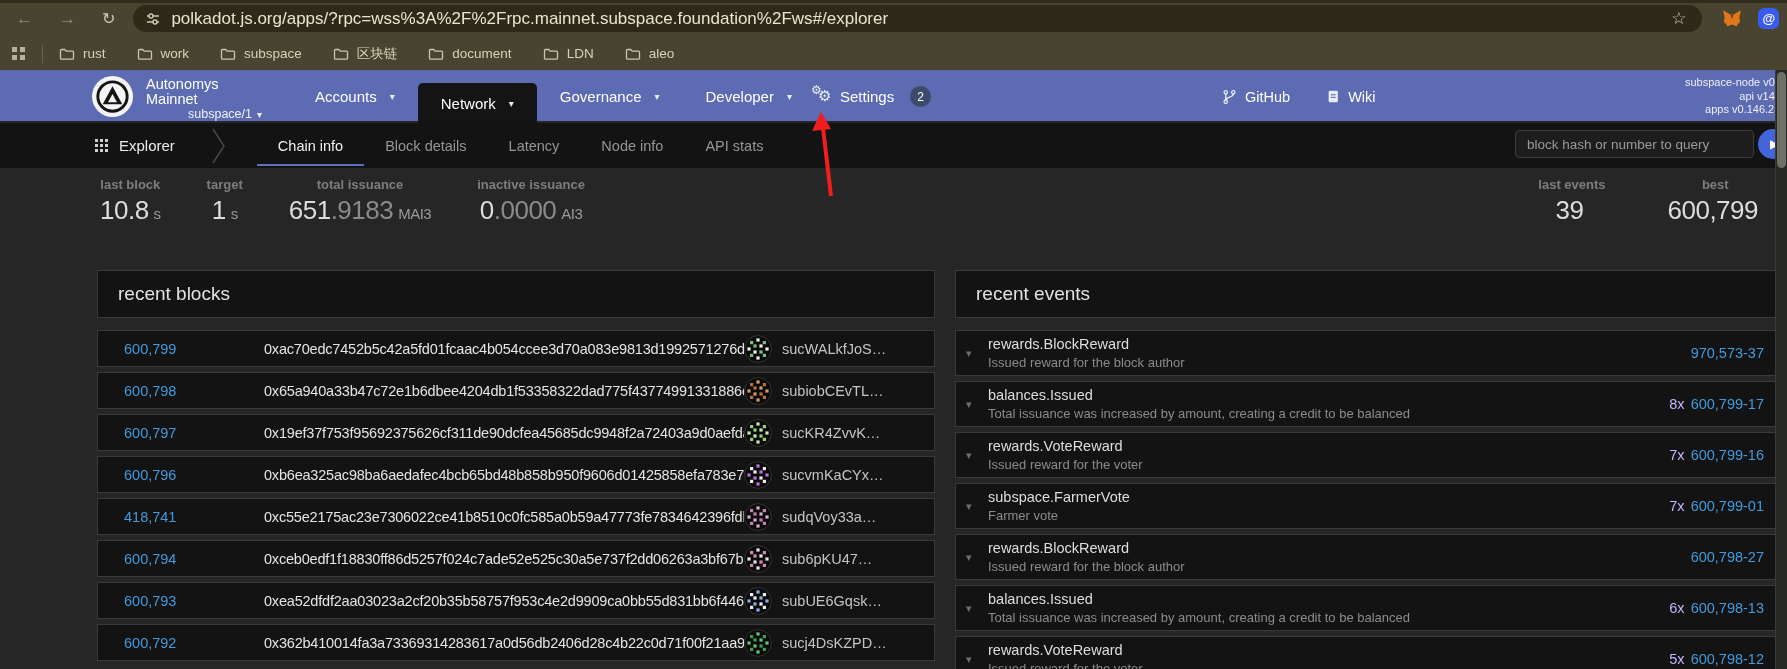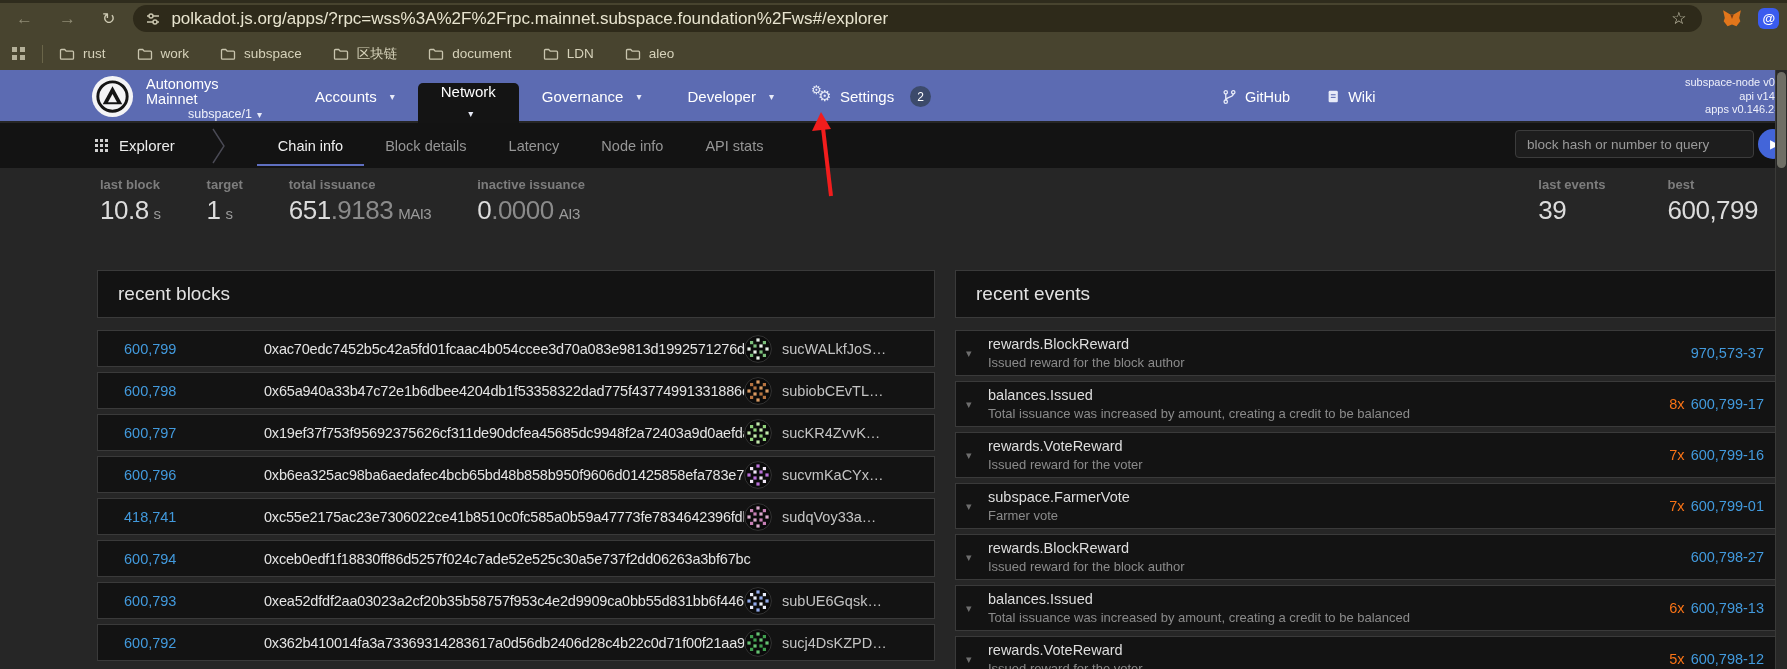--- a/index.html
+++ b/index.html
@@ -34,21 +34,21 @@
   
   .appnav{position:absolute;top:70px;left:0;right:0;height:51px;background:var(--accent);color:#fff;}
   .logo{position:absolute;left:91px;top:5px;width:43px;height:43px;}
   .chain-info{position:absolute;left:146px;top:7px;width:116px;line-height:15px;}
   .chain-name{font-size:14.5px;}
   .chain-sub{font-size:12.5px;text-align:right;color:#eef0fa;}
   .chain-best{font-size:12px;text-align:right;color:#dfe4f4;}
   .caret{font-size:10px;margin-left:5px;color:#e8ebf8;}
   .nav-items{position:absolute;left:292px;top:0;height:53px;display:flex;align-items:center;font-size:15px;}
   .nav-item{display:flex;align-items:center;gap:8px;padding:0 23px;height:53px;cursor:pointer;}
-  .nav-item.active{height:40px;align-self:flex-end;background:#141414;border-radius:5px 5px 0 0;flex-direction:column;}
+  .nav-item.active{height:40px;align-self:flex-end;background:#141414;border-radius:5px 5px 0 0;}
   .settings-item{display:flex;align-items:center;gap:8px;padding:0 14px;height:53px;cursor:pointer;margin-left:8px;}
   .gears{position:relative;width:20px;height:18px;}
   .gears .g1{position:absolute;left:-1px;top:-5px;font-size:12px;color:#e8ebf8;}
   .gears .g2{position:absolute;left:6px;top:-1px;font-size:15px;color:#e8ebf8;}
   .badge{width:21px;height:21px;border-radius:50%;background:var(--badge);color:#fff;font-size:12px;display:flex;align-items:center;justify-content:center;margin-left:8px;}
   .gh-wiki{position:absolute;left:1222px;top:0;height:53px;display:flex;align-items:center;gap:36px;font-size:14.5px;}
   .gw-item{display:flex;align-items:center;gap:8px;cursor:pointer;}
   .version{position:absolute;right:3px;top:6px;text-align:right;font-size:11px;line-height:13.5px;color:#eef0fa;white-space:nowrap;}
 
   
@@ -60,21 +60,21 @@
   .tabs{display:flex;margin-left:30px;height:41px;}
   .tab{padding:0 21px;display:flex;align-items:center;color:#969696;font-size:14.5px;height:41px;cursor:pointer;}
   .tab.active{color:#f0f0f0;border-bottom:2px solid #5f6fc0;padding-top:2px;}
   .search-wrap{position:absolute;left:1515px;top:6px;display:flex;align-items:center;}
   .search-wrap input{width:239px;height:28px;background:#1d1d1d;border:1px solid #3c3c3c;border-radius:4px;color:#ddd;font-size:13.5px;padding:0 11px;outline:none;}
   .search-wrap input::placeholder{color:#9a9a9a;}
   .go-btn{width:30px;height:30px;border-radius:50%;background:var(--go_button);margin-left:4px;color:#fff;display:flex;align-items:center;justify-content:center;font-size:12px;padding-left:3px;cursor:pointer;}
 
   
   .stats{position:absolute;top:177px;left:100px;right:24px;display:flex;align-items:flex-start;}
-  .stat{text-align:left;margin-right:46px;}
+  .stat{text-align:center;margin-right:46px;}
   .stat-label{font-size:13px;font-weight:bold;color:#7d7d7d;}
   .stat-value{font-size:26px;color:#dcdcdc;margin-top:3px;letter-spacing:-0.5px;white-space:nowrap;}
   .stat-dec{color:#8a8a8a;}
   .stat-unit{font-size:15px;color:#9a9a9a;margin-left:5px;}
   .stats-right{margin-left:auto;display:flex;}
   .stats-right .stat{margin-right:0;margin-left:62px;}
 
   
   .panel{position:absolute;top:270px;}
   .panel-blocks{left:97px;width:838px;}
@@ -86,21 +86,21 @@
   .block-hash{margin-left:62px;color:#e4e4e4;font-size:14.5px;letter-spacing:-0.2px;flex:1;white-space:nowrap;overflow:hidden;}
   .block-author{display:flex;align-items:center;gap:10px;margin-right:16px;width:174px;cursor:pointer;}
   .block-author .name{color:#c4c4c4;font-size:14.5px;white-space:nowrap;overflow:hidden;}
   .identicon{width:28px;height:28px;flex:none;}
   .event-row{background:var(--card_bg);border:1px solid var(--card_border);height:46px;margin-bottom:5px;display:flex;align-items:center;padding:0 18px 0 10px;}
   .evt-toggle{color:#6e6e6e;font-size:11px;width:22px;cursor:pointer;}
   .evt-text{flex:1;overflow:hidden;}
   .evt-name{color:#dedede;font-size:14.5px;}
   .evt-desc{color:#8b8b8b;font-size:13px;margin-top:3px;white-space:nowrap;overflow:hidden;}
   .evt-link{font-size:14.5px;white-space:nowrap;margin-left:12px;}
-  .evt-count{color:#f97316;margin-right:6px;}
+  .evt-count{color:#c4b5fd;margin-right:6px;}
   .evt-ref{color:var(--link);cursor:pointer;}
 
   
   .red-arrow{position:absolute;left:804px;top:112px;width:44px;height:92px;pointer-events:none;}
   .scrollbar{position:absolute;right:0;top:70px;bottom:0;width:12px;background:#282827;border-left:1px solid #3a3a38;}
   .sb-thumb{position:absolute;top:2px;right:1px;width:9px;height:96px;background:#6f6f66;border-radius:5px;cursor:pointer;}
 </style>
 </head>
 <body>
 
@@ -483,20 +483,40 @@
                 <rect x="9.4" y="15.4" width="3.2" height="3.2" style="fill:var(--c1)"></rect>
               </g>
             </svg>
             <span class="name">sudqVoy33a…</span>
           </span>
         </div>
 
         <div class="block-row">
           <span class="block-num">600,794</span>
           <span class="block-hash">0xceb0edf1f18830ff86d5257f024c7ade52e525c30a5e737f2dd06263a3bf67bc</span>
+          <span class="block-author">
+            <svg class="identicon" viewBox="0 0 28 28" style="--c1: #e8e0e4; --c2: #d687b8;">
+              <circle cx="14" cy="14" r="13.4" fill="#0b0b0b" stroke="#333" stroke-width="1"></circle>
+              <g>
+                <rect x="12.4" y="3.4" width="3.2" height="3.2" style="fill:var(--c1)"></rect>
+                <rect x="18.8" y="6.0" width="3.2" height="3.2" style="fill:var(--c2)"></rect>
+                <rect x="21.4" y="12.4" width="3.2" height="3.2" style="fill:var(--c1)"></rect>
+                <rect x="18.8" y="18.8" width="3.2" height="3.2" style="fill:var(--c2)"></rect>
+                <rect x="12.4" y="21.4" width="3.2" height="3.2" style="fill:var(--c1)"></rect>
+                <rect x="6.0" y="18.8" width="3.2" height="3.2" style="fill:var(--c2)"></rect>
+                <rect x="3.4" y="12.4" width="3.2" height="3.2" style="fill:var(--c1)"></rect>
+                <rect x="6.0" y="6.0" width="3.2" height="3.2" style="fill:var(--c2)"></rect>
+                <rect x="9.4" y="9.4" width="3.2" height="3.2" style="fill:var(--c2)"></rect>
+                <rect x="15.4" y="9.4" width="3.2" height="3.2" style="fill:var(--c1)"></rect>
+                <rect x="15.4" y="15.4" width="3.2" height="3.2" style="fill:var(--c2)"></rect>
+                <rect x="9.4" y="15.4" width="3.2" height="3.2" style="fill:var(--c1)"></rect>
+              </g>
+            </svg>
+            <span class="name">sub6pKU47…</span>
+          </span>
         </div>
 
         <div class="block-row">
           <span class="block-num">600,793</span>
           <span class="block-hash">0xea52dfdf2aa03023a2cf20b35b58757f953c4e2d9909ca0bb55d831bb6f446f6</span>
           <span class="block-author">
             <svg class="identicon" viewBox="0 0 28 28" style="--c1: #8fa8e8; --c2: #e8ecf8;">
               <circle cx="14" cy="14" r="13.4" fill="#0b0b0b" stroke="#333" stroke-width="1"></circle>
               <g>
                 <rect x="12.4" y="3.4" width="3.2" height="3.2" style="fill:var(--c1)"></rect>

